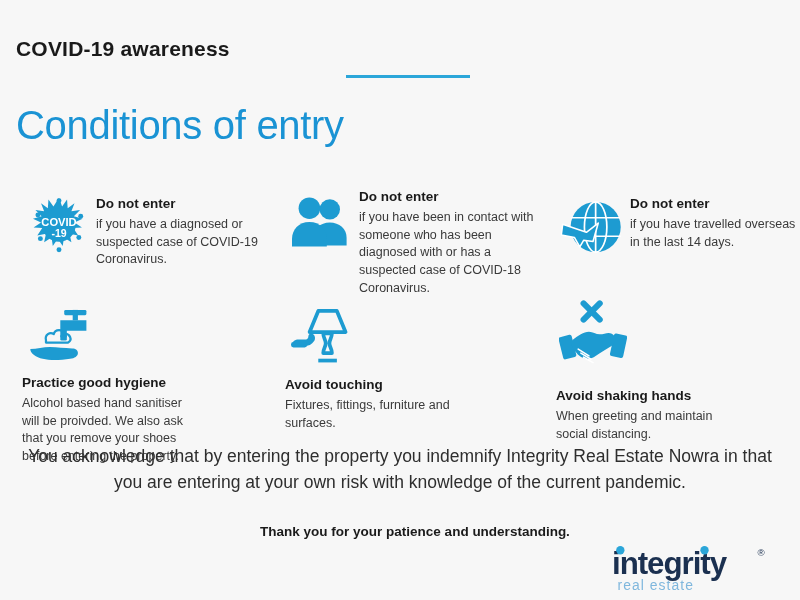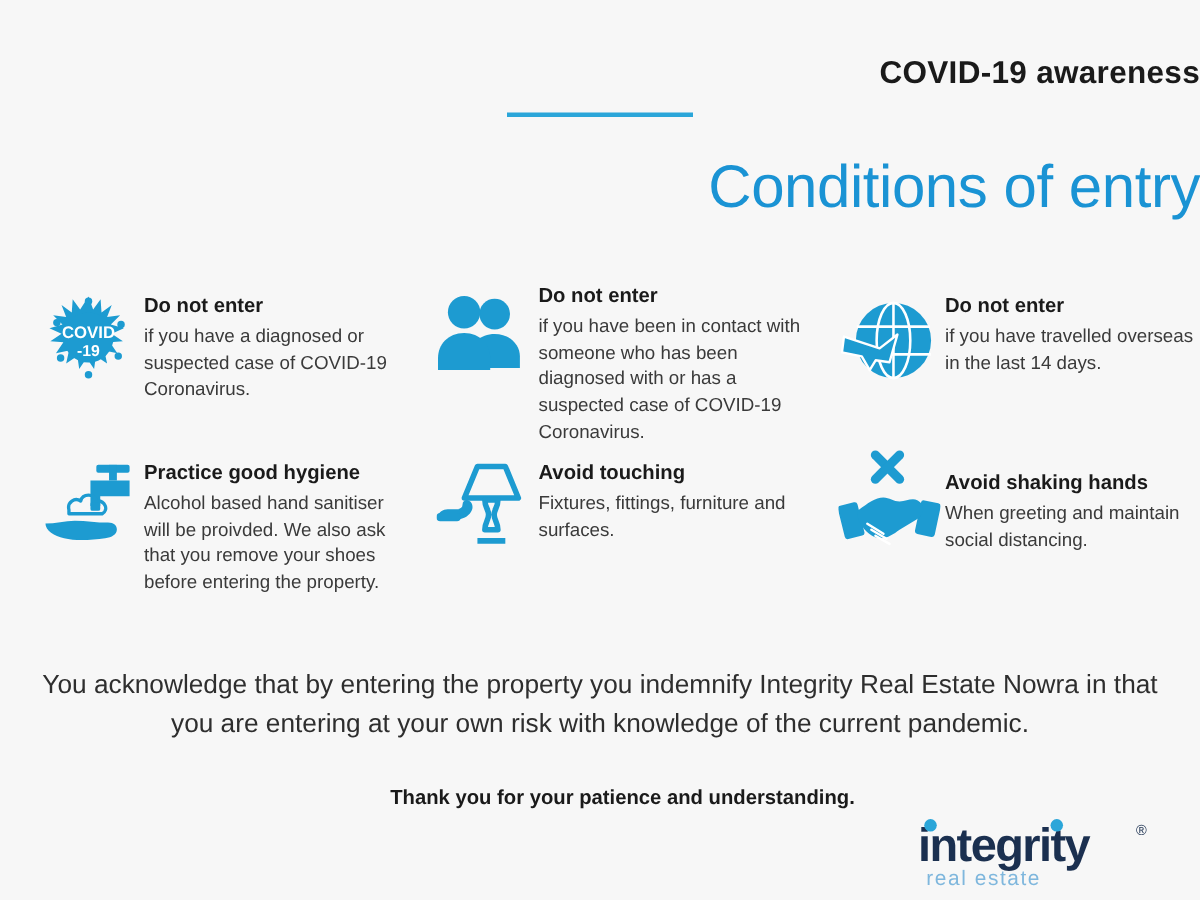--- a/index.html
+++ b/index.html
@@ -11,22 +11,23 @@
     height: 600px;
     background: #f7f7f7;
     font-family: "Liberation Sans", sans-serif;
     color: #231f20;
     overflow: hidden;
     position: relative;
   }
 
   
   .header {
-    text-align: right;
+    text-align: left;
     padding-top: 38px;
+    margin-left: 16px;
   }
   .eyebrow {
     font-size: 21px;
     font-weight: bold;
     letter-spacing: 0.2px;
     color: #1a1a1a;
     line-height: 1;
   }
   .rule {
     width: 124px;
@@ -48,21 +49,21 @@
     position: absolute;
     left: 0;
     top: 180px;
     width: 800px;
   }
   .row {
     display: flex;
     width: 800px;
   }
   .row-1 .cell { height: 118px; }
-  .row-2 .cell { height: 112px; }
+  .row-2 .cell { height: 112px; flex-direction: column; }
 
   .cell {
     display: flex;
     align-items: flex-start;
     box-sizing: border-box;
   }
   .cell.c1 { width: 275px; padding-left: 22px; }
   .cell.c2 { width: 275px; padding-left: 10px; }
   .cell.c3 { width: 250px; padding-left: 6px; }
 
@@ -174,21 +175,21 @@
           <g fill="#1d9bd1">
             <circle cx="63" cy="22" r="17"></circle>
             <path d="M63 44c-16 0-28 11-28 25v13h56V69c0-14-12-25-28-25z"></path>
             <circle cx="29" cy="20" r="18"></circle>
             <path d="M29 43C11 43 0 56 0 71v13h58V71c0-15-11-28-29-28z"></path>
           </g>
         </svg>
       </div>
       <div class="copy tight">
         <p class="c-title">Do not enter</p>
-        <p class="c-body">if you have been in contact with someone who has been diagnosed with or has a suspected case of COVID-19 Coronavirus.</p>
+        <p class="c-body">if you have been in contact with someone who has been diagnosed with or has a suspected case of COVID-18 Coronavirus.</p>
       </div>
     </div>
 
     <div class="cell c3">
       <div class="icon-wrap">
         <svg width="66" height="66" viewBox="0 0 100 100" aria-hidden="true">
           <circle cx="54" cy="50" r="38" fill="#1d9bd1"></circle>
           <g fill="none" stroke="#ffffff" stroke-width="2.6">
             <ellipse cx="54" cy="50" rx="17" ry="38"></ellipse>
             <line x1="54" y1="12" x2="54" y2="88"></line>

